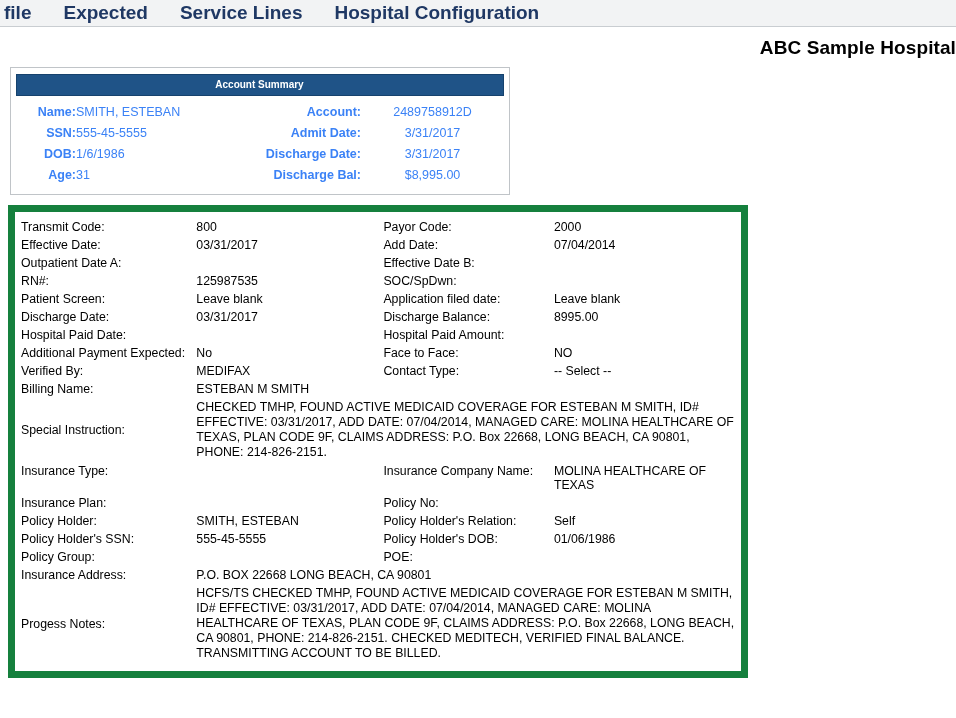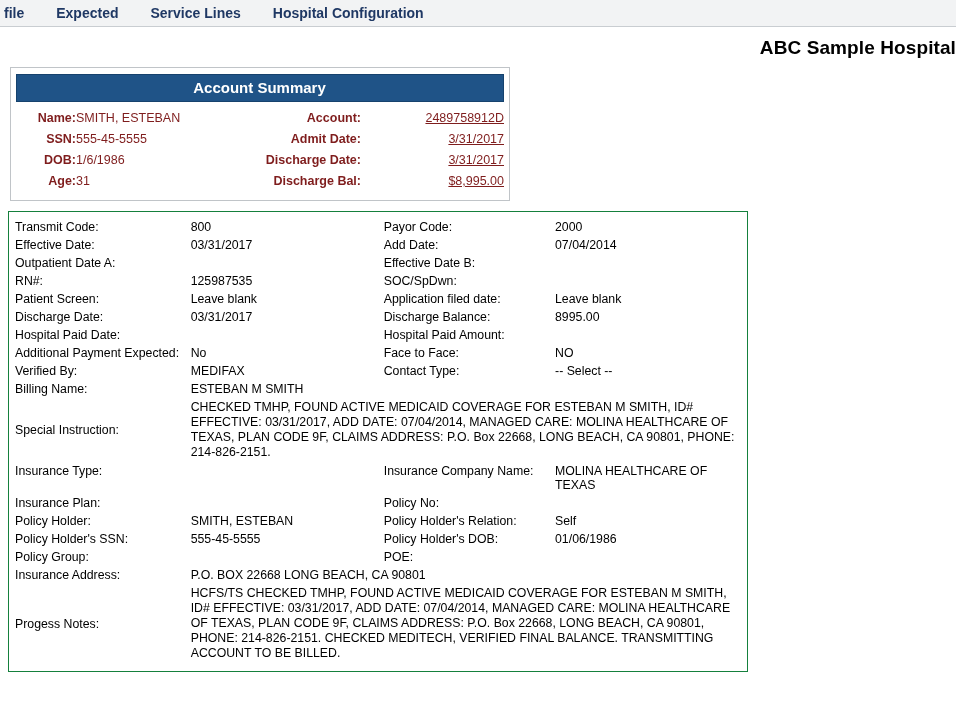--- a/index.html
+++ b/index.html
@@ -19,21 +19,21 @@
   .navbar {
     height: 27px;
     background: #f2f3f4;
     border-bottom: 1px solid #c9cdd1;
     display: flex;
     align-items: center;
     padding-left: 0px;
     box-sizing: border-box;
   }
   .nav-item {
-    font-size: 14px;
+    font-size: 19px;
     font-weight: bold;
     color: #1f3864;
     padding: 0 16px;
     line-height: 26px;
     white-space: nowrap;
     cursor: pointer;
   }
   .nav-item:first-child { padding-left: 4px; }
 
   
@@ -51,33 +51,33 @@
     margin-left: 10px;
     width: 500px;
     border: 1px solid #c0c4c8;
     background: #ffffff;
     padding: 6px 5px 8px 5px;
     box-sizing: border-box;
   }
   .summary-header {
     background: #1f5387;
     color: #ffffff;
-    font-size: 15px;
+    font-size: 10px;
     font-weight: bold;
     text-align: center;
     padding: 4px 1px 5px 0;
     border: 1px solid #16426d;
     box-sizing: border-box;
   }
   table.summary {
     width: 100%;
     border-collapse: collapse;
     margin-top: 6px;
     font-size: 12.5px;
-    color: #7f1d1d;
+    color: #3b82f6;
   }
   table.summary td {
     padding: 3px 0 4px 0;
     vertical-align: top;
     white-space: nowrap;
   }
   td.lbl-left {
     width: 60px;
     text-align: right;
     font-weight: bold;
@@ -87,28 +87,27 @@
     width: 165px;
     text-align: left;
   }
   td.lbl-right {
     width: 120px;
     text-align: right;
     font-weight: bold;
     padding-right: 8px;
   }
   td.val-right {
-    text-align: right;
-    text-decoration: underline;
+    text-align: center;
   }
 
   
   .detail-panel {
     margin: 10px 10px 0 8px;
-    border: 1px solid #15803d;
+    border: 7px solid #15803d;
     background: #ffffff;
     padding: 6px 4px 8px 4px;
     box-sizing: border-box;
     width: 740px;
   }
   table.detail {
     width: 100%;
     border-collapse: collapse;
     font-size: 12.3px;
     color: #000000;

